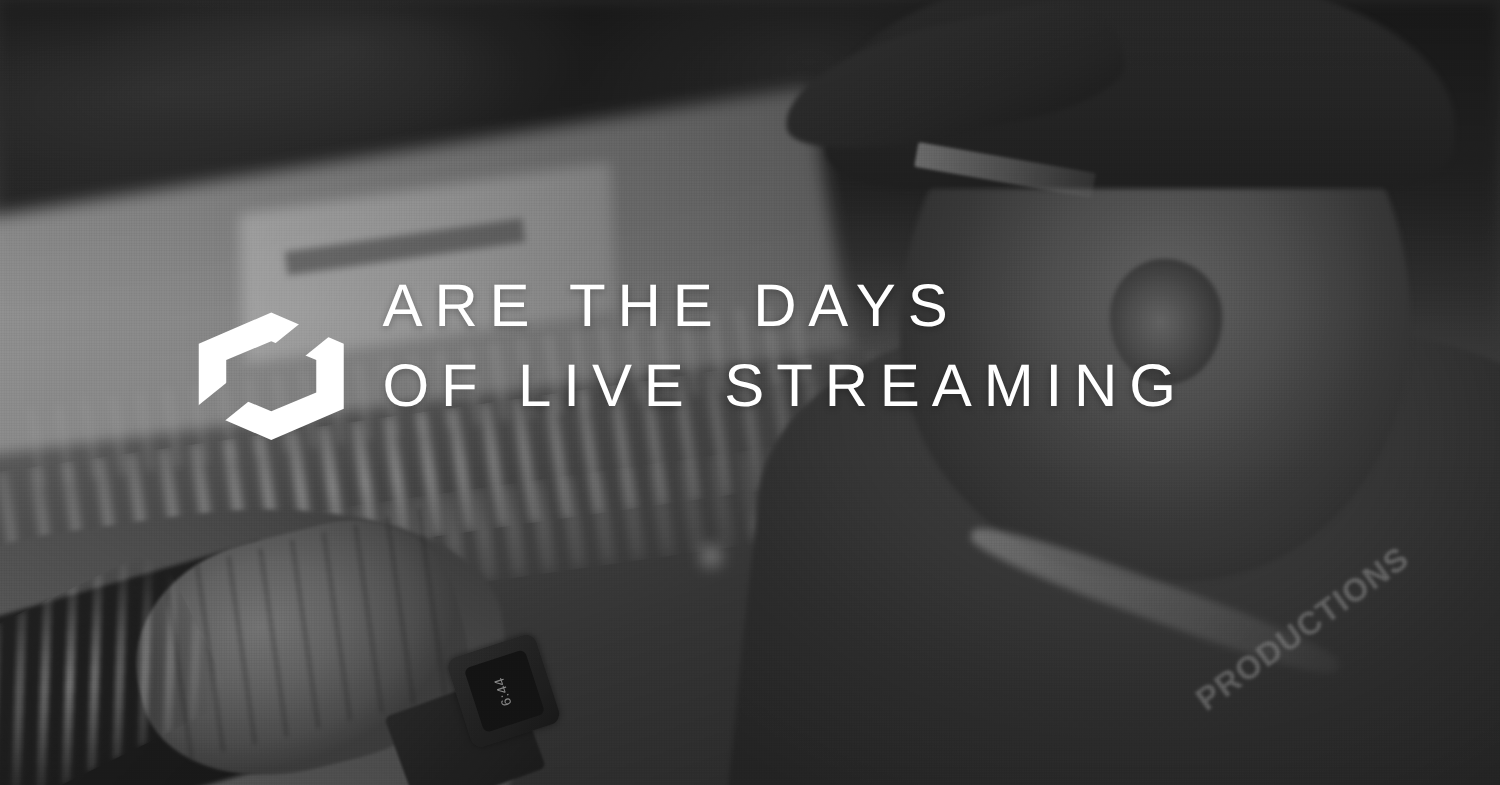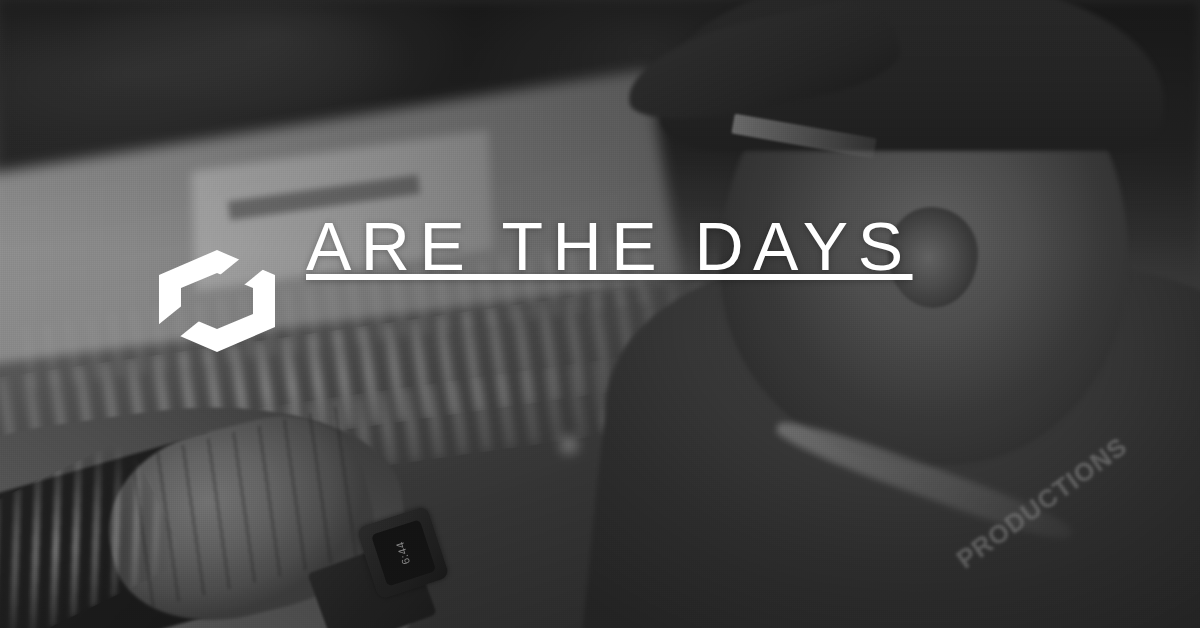--- a/index.html
+++ b/index.html
@@ -302,27 +302,26 @@
     position: absolute;
     left: 306px;
     top: 214px;
     width: 840px;
   }
   .headline-line {
     display: block;
     color: #ffffff;
     font-family: "Liberation Sans", sans-serif;
     font-weight: 300;
-    font-size: 68px;
+    font-size: 48px;
     line-height: 64px;
     letter-spacing: 9.5px;
     text-transform: uppercase;
     white-space: nowrap;
     text-shadow: 0 1px 6px rgba(0,0,0,.28);
-    text-decoration: underline;
   }
 </style>
 </head>
 <body>
 
 <div id="card">
 
   <div class="photo">
     <div class="ph-base"></div>
     <div class="ph-room"></div>
@@ -385,16 +384,17 @@
         </g>
 
         <g mask="url(#slash)">
           <polygon points="46,30 72,41 72,63 46,74" fill="#ffffff" opacity="0"></polygon>
         </g>
       </svg>
     </div>
 
     <div class="headline">
       <span class="headline-line">ARE THE DAYS</span>
+      <span class="headline-line">OF LIVE STREAMING</span>
     </div>
 
   </div>
 </div>
 
 </body></html>

